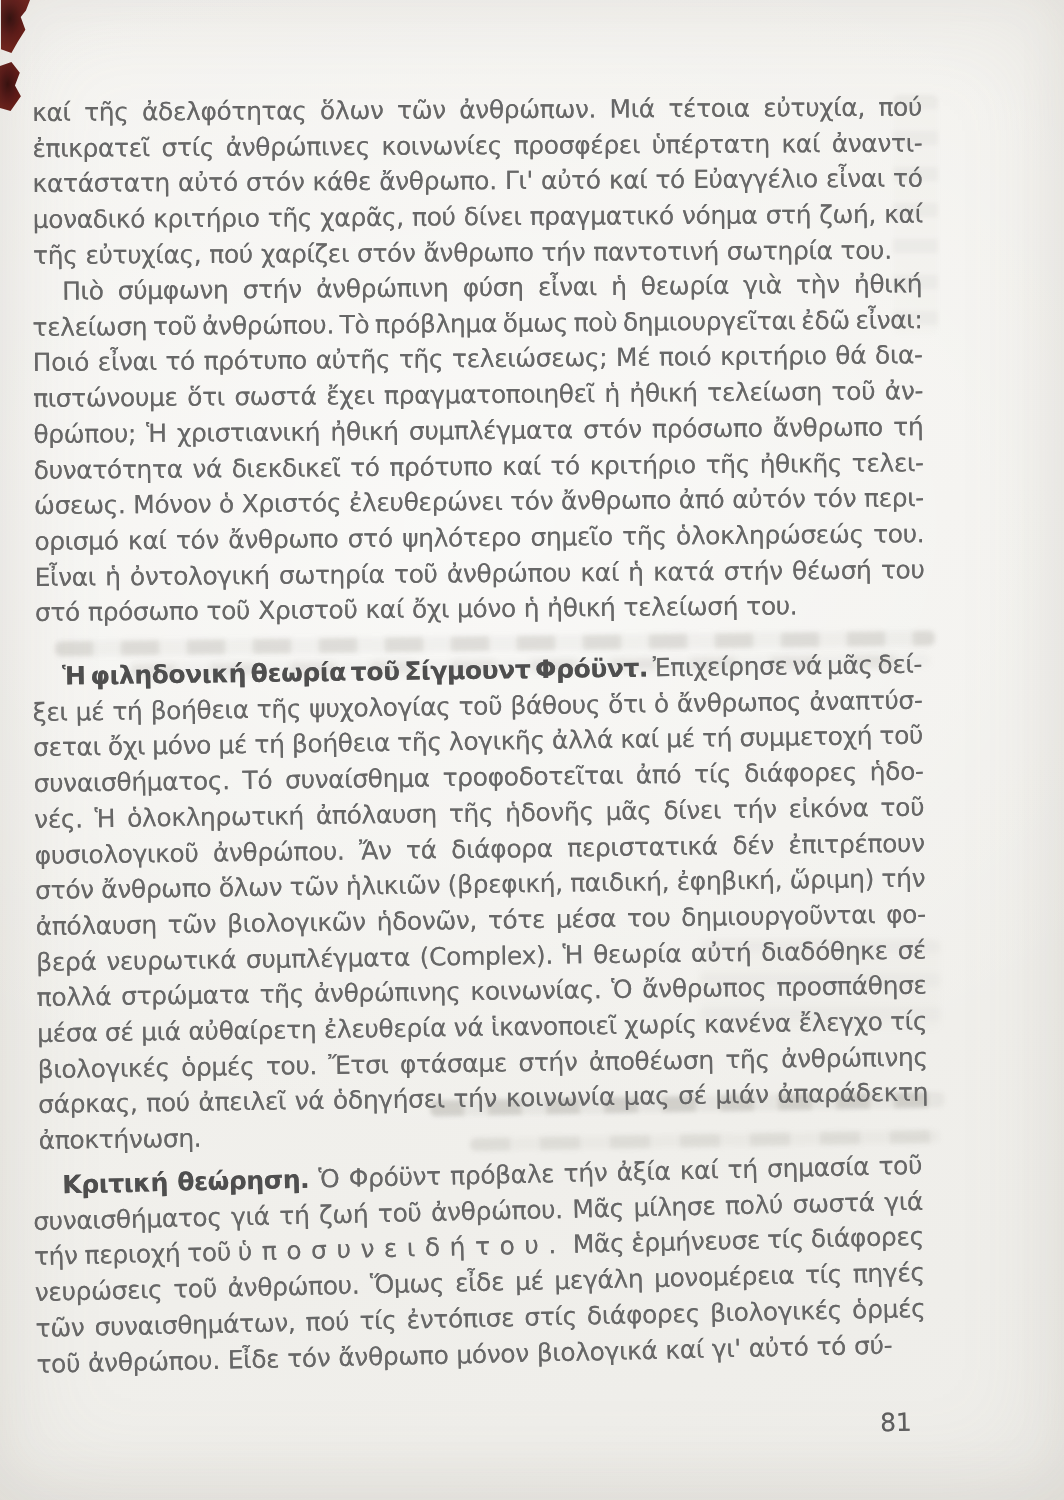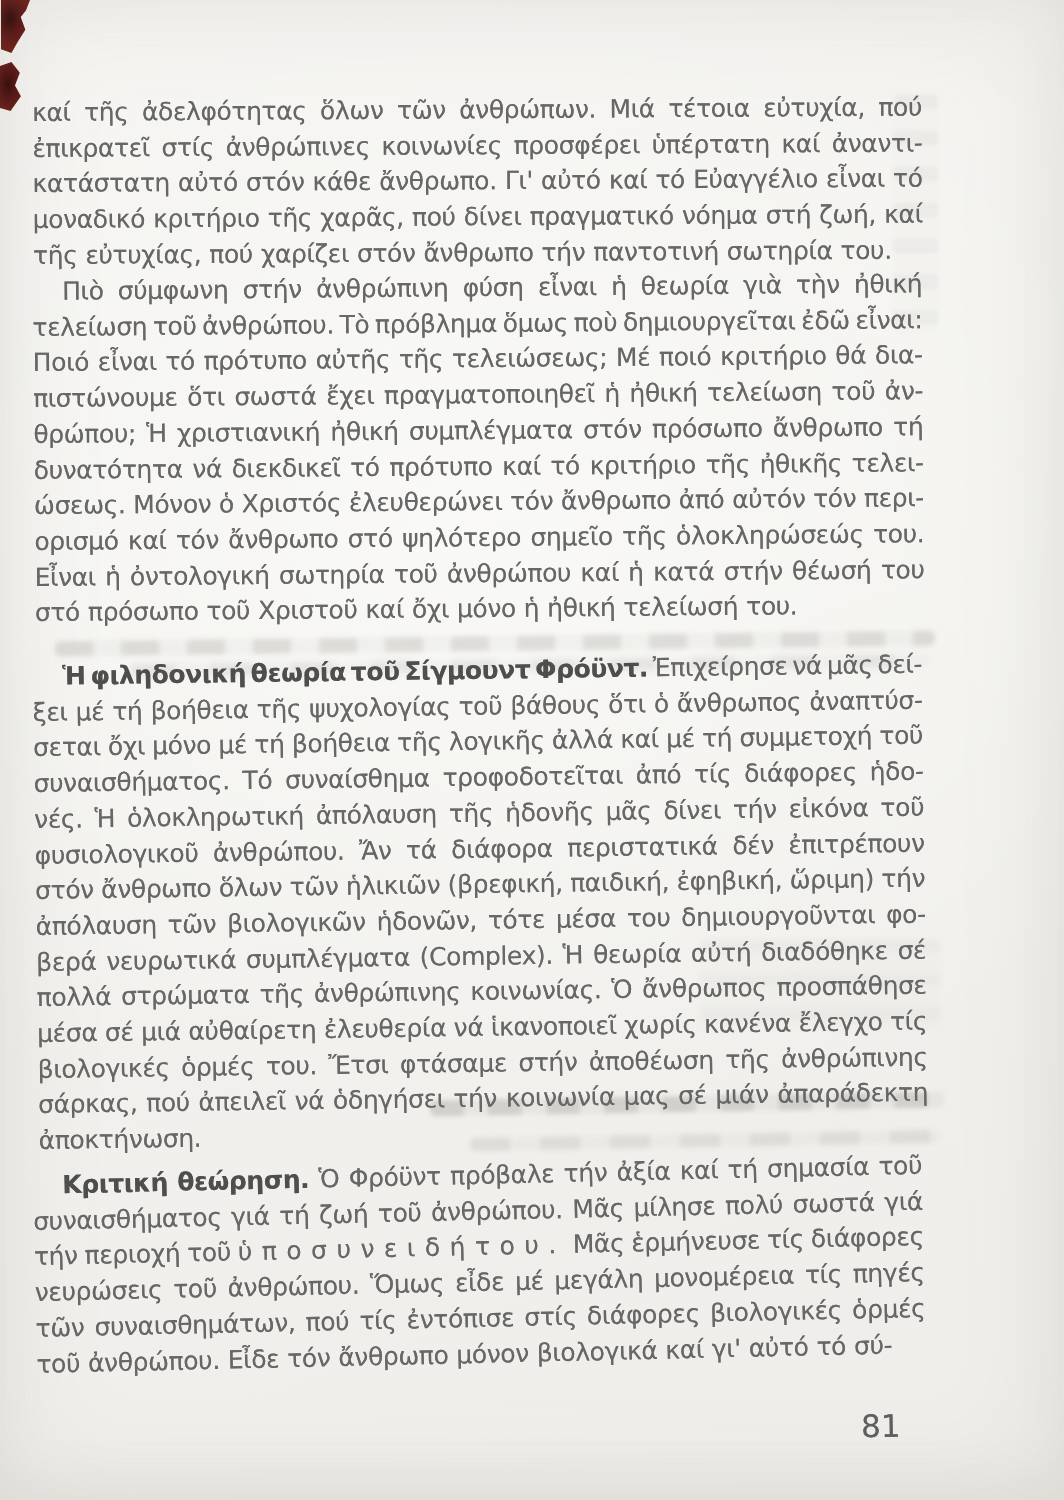--- a/index.html
+++ b/index.html
@@ -31,22 +31,22 @@
   .para:nth-of-type(4){transform:rotate(-1.3deg);margin-top:10px;}
   .line{display:flex;align-items:baseline;}
   .line.just{justify-content:space-between;}
   .line.last{justify-content:flex-start;column-gap:8px;}
   .line.indent{padding-left:30px;}
   .w{white-space:pre;}
   .b{font-weight:bold;color:#4e4e4e;}
   .sp{letter-spacing:.38em;}
   
   .page-number{
-    position:absolute;top:1408px;right:164px;
-    color:#5f5f5f;font-size:31px;letter-spacing:0;
+    position:absolute;top:1408px;right:152px;
+    color:#5f5f5f;font-size:25px;letter-spacing:0;
     transform:rotate(-1deg);text-shadow:0 0 .6px rgba(95,95,95,.7);
   }
   
   .ghost{position:absolute;pointer-events:none;border-radius:6px;}
   .g1{left:55px;top:636px;width:880px;height:15px;transform:rotate(-0.7deg);filter:blur(2.5px);
       background:repeating-linear-gradient(90deg, rgba(147,144,135,.26) 0 38px, rgba(147,144,135,.07) 38px 66px);}
   .g2{left:130px;top:659px;width:800px;height:13px;transform:rotate(-0.7deg);filter:blur(3px);
       background:repeating-linear-gradient(90deg, rgba(147,144,135,.17) 0 46px, rgba(147,144,135,.05) 46px 80px);}
   .g3{left:430px;top:1096px;width:515px;height:16px;transform:rotate(-1deg);filter:blur(2px);
       background:repeating-linear-gradient(90deg, rgba(140,137,128,.30) 0 34px, rgba(140,137,128,.09) 34px 58px);}

